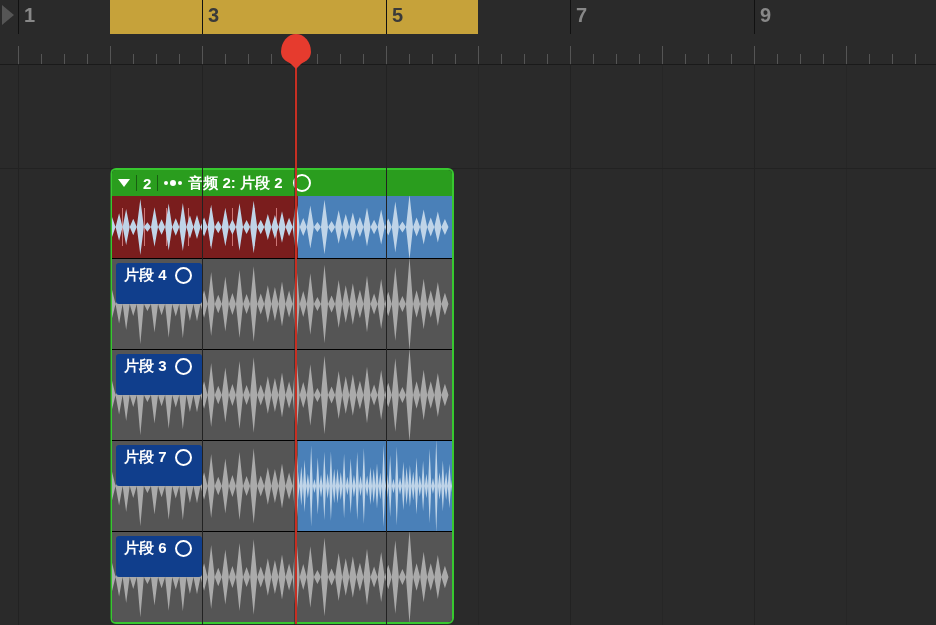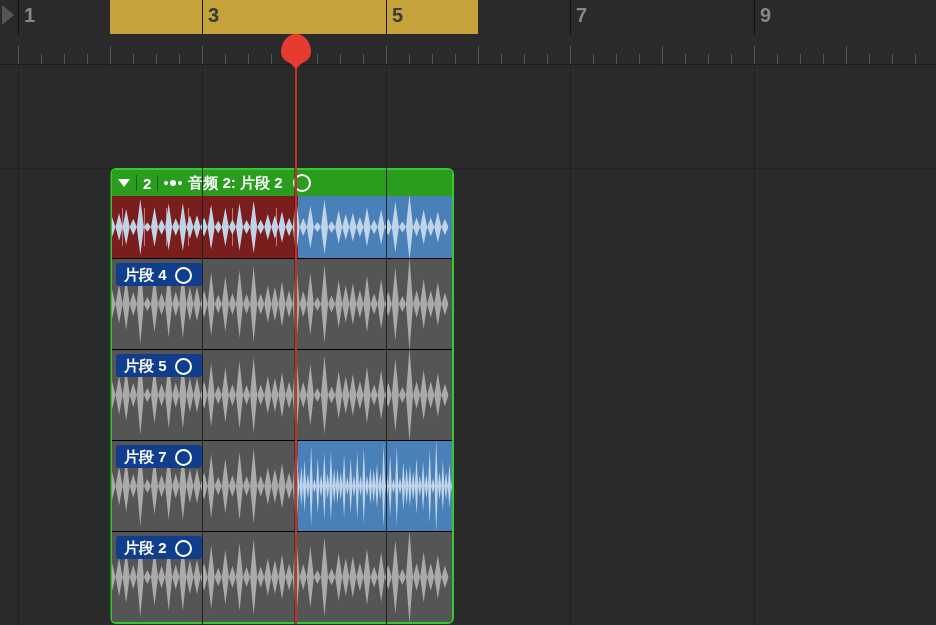--- a/index.html
+++ b/index.html
@@ -31,21 +31,21 @@
 .take-header .dots .d{width:4px;height:4px;border-radius:50%;background:#fff}
 .take-header .dots .d.big{width:6px;height:6px}
 .take-header .circle{width:14px;height:14px;border:2px solid #fff;border-radius:50%;display:inline-block;margin-left:4px}
 
 .comp-row{position:relative;height:62px;background:#4a80b8}
 .comp-row .recorded-zone{position:absolute;left:0;top:0;bottom:0;background:#7a1d1d}
 
 .take{position:relative;height:90px;border-top:1px solid #000}
 .take .take-bg{position:absolute;inset:0;background:#555}
 .take .sel{position:absolute;top:0;bottom:0;background:#4a80b8}
-.take .label-pill{position:absolute;top:4px;left:4px;background:#103e8c;color:#fff;font-size:15px;font-weight:600;padding:3px 10px 1px 8px;border-radius:3px;display:flex;align-items:center;gap:8px}
+.take .label-pill{position:absolute;top:4px;left:4px;background:#103e8c;color:#fff;font-size:15px;font-weight:600;padding:3px 10px 19px 8px;border-radius:3px;display:flex;align-items:center;gap:8px}
 .take .label-pill .circle{width:13px;height:13px;border:2px solid #fff;border-radius:50%;display:inline-block}
 
 
 svg.wave{position:absolute;top:0;left:0;width:100%;height:100%}
 svg.wave path{fill:#bfd4e8}
 .take .take-bg svg.wave path{fill:#aaa}
 .take .sel svg.wave path{fill:#bfd4e8}
 
 .ruler-triangle{position:absolute;top:5px;left:2px;width:0;height:0;border-top:10px solid transparent;border-bottom:10px solid transparent;border-left:12px solid #555}
 </style>
@@ -162,21 +162,21 @@
             <span class="circle"></span>
           </div>
         </div>
         <div class="take">
           <div class="take-bg">
             <svg class="wave" viewBox="0 0 344 90">
               <path d="M0 45 L0 30.6 L3.5833333333333335 45 L7.166666666666667 25.207333490994692 L10.75 45 L14.333333333333334 18.812136294925097 L17.916666666666668 45 L21.5 32.848083653875385 L25.083333333333332 45 L28.666666666666668 4.317379436444689 L32.25 45 L35.833333333333336 38.00090886861418 L39.41666666666667 45 L43 16.220975826605684 L46.583333333333336 45 L50.166666666666664 33.6029901493016 L53.75 45 L57.333333333333336 10.783088498716559 L60.91666666666667 45 L64.5 32.31371819578297 L68.08333333333333 45 L71.66666666666667 10.23431093848383 L75.25 45 L78.83333333333333 27.83429022866734 L82.41666666666666 45 L86 27.453182147576833 L89.58333333333333 45 L93.16666666666667 31.110307108312536 L96.75 45 L100.33333333333333 12.646570300289312 L103.91666666666666 45 L107.5 35.752090350415095 L111.08333333333333 45 L114.66666666666667 17.22534862928774 L118.25 45 L121.83333333333333 33.824943118125276 L125.41666666666666 45 L129 10.666099155675177 L132.58333333333334 45 L136.16666666666666 34.78060140427274 L139.75 45 L143.33333333333334 6.9287374696405735 L146.91666666666669 45 L150.5 34.47459129257062 L154.08333333333334 45 L157.66666666666666 25.992864548867548 L161.25 45 L164.83333333333334 27.73300293506464 L168.41666666666669 45 L172 22.269192445661044 L175.58333333333334 45 L179.16666666666666 31.436132950470018 L182.75 45 L186.33333333333334 3.6992743409079836 L189.91666666666669 45 L193.5 31.89949441850943 L197.08333333333334 45 L200.66666666666666 13.901007644335625 L204.25 45 L207.83333333333334 37.79360527099883 L211.41666666666669 45 L215 5.409885012512788 L218.58333333333334 45 L222.16666666666666 36.27509692651873 L225.75 45 L229.33333333333334 20.686886933217547 L232.91666666666669 45 L236.5 26.018975034665377 L240.08333333333334 45 L243.66666666666666 23.987740040267486 L247.25 45 L250.83333333333334 30.610145718635252 L254.41666666666669 45 L258 16.525659360186395 L261.5833333333333 45 L265.1666666666667 34.46885154489036 L268.75 45 L272.3333333333333 19.63572312544501 L275.91666666666663 45 L279.5 32.722794782126456 L283.0833333333333 45 L286.6666666666667 7.810331477002109 L290.25 45 L293.8333333333333 37.030531505930774 L297.41666666666663 45 L301 -2.2329863915271417 L304.5833333333333 45 L308.1666666666667 31.140357425391223 L311.75 45 L315.3333333333333 19.557056400389563 L318.91666666666663 45 L322.5 31.115046796089274 L326.0833333333333 45 L329.6666666666667 22.632087830469242 L333.25 45 L336.8333333333333 33.55454376883974 L340.41666666666663 45 L344 45 L340.41666666666663 45 L336.8333333333333 56.44545623116026 L333.25 45 L329.6666666666667 67.36791216953075 L326.0833333333333 45 L322.5 58.884953203910726 L318.91666666666663 45 L315.3333333333333 70.44294359961043 L311.75 45 L308.1666666666667 58.85964257460878 L304.5833333333333 45 L301 92.23298639152713 L297.41666666666663 45 L293.8333333333333 52.969468494069226 L290.25 45 L286.6666666666667 82.18966852299789 L283.0833333333333 45 L279.5 57.277205217873544 L275.91666666666663 45 L272.3333333333333 70.36427687455499 L268.75 45 L265.1666666666667 55.53114845510964 L261.5833333333333 45 L258 73.4743406398136 L254.41666666666669 45 L250.83333333333334 59.38985428136475 L247.25 45 L243.66666666666666 66.01225995973252 L240.08333333333334 45 L236.5 63.981024965334626 L232.91666666666669 45 L229.33333333333334 69.31311306678245 L225.75 45 L222.16666666666666 53.72490307348127 L218.58333333333334 45 L215 84.59011498748721 L211.41666666666669 45 L207.83333333333334 52.20639472900117 L204.25 45 L200.66666666666666 76.09899235566438 L197.08333333333334 45 L193.5 58.100505581490566 L189.91666666666669 45 L186.33333333333334 86.30072565909202 L182.75 45 L179.16666666666666 58.56386704952998 L175.58333333333334 45 L172 67.73080755433895 L168.41666666666669 45 L164.83333333333334 62.26699706493536 L161.25 45 L157.66666666666666 64.00713545113246 L154.08333333333334 45 L150.5 55.52540870742938 L146.91666666666669 45 L143.33333333333334 83.07126253035943 L139.75 45 L136.16666666666666 55.21939859572726 L132.58333333333334 45 L129 79.33390084432483 L125.41666666666666 45 L121.83333333333333 56.175056881874724 L118.25 45 L114.66666666666667 72.77465137071226 L111.08333333333333 45 L107.5 54.247909649584905 L103.91666666666666 45 L100.33333333333333 77.35342969971069 L96.75 45 L93.16666666666667 58.88969289168746 L89.58333333333333 45 L86 62.54681785242317 L82.41666666666666 45 L78.83333333333333 62.16570977133266 L75.25 45 L71.66666666666667 79.76568906151617 L68.08333333333333 45 L64.5 57.68628180421703 L60.91666666666667 45 L57.333333333333336 79.21691150128345 L53.75 45 L50.166666666666664 56.3970098506984 L46.583333333333336 45 L43 73.77902417339432 L39.41666666666667 45 L35.833333333333336 51.99909113138582 L32.25 45 L28.666666666666668 85.6826205635553 L25.083333333333332 45 L21.5 57.151916346124615 L17.916666666666668 45 L14.333333333333334 71.1878637050749 L10.75 45 L7.166666666666667 64.7926665090053 L3.5833333333333335 45 L0 59.4 Z"></path>
             </svg>
           </div>
           <div class="label-pill">
-            <span>片段 5</span>
+            <span>片段 3</span>
             <span class="circle"></span>
           </div>
         </div>
         <div class="take">
           <div class="take-bg">
             <svg class="wave" viewBox="0 0 344 90">
               <path d="M0 45 L0 30.6 L3.5833333333333335 45 L7.166666666666667 25.207333490994692 L10.75 45 L14.333333333333334 18.812136294925097 L17.916666666666668 45 L21.5 32.848083653875385 L25.083333333333332 45 L28.666666666666668 4.317379436444689 L32.25 45 L35.833333333333336 38.00090886861418 L39.41666666666667 45 L43 16.220975826605684 L46.583333333333336 45 L50.166666666666664 33.6029901493016 L53.75 45 L57.333333333333336 10.783088498716559 L60.91666666666667 45 L64.5 32.31371819578297 L68.08333333333333 45 L71.66666666666667 10.23431093848383 L75.25 45 L78.83333333333333 27.83429022866734 L82.41666666666666 45 L86 27.453182147576833 L89.58333333333333 45 L93.16666666666667 31.110307108312536 L96.75 45 L100.33333333333333 12.646570300289312 L103.91666666666666 45 L107.5 35.752090350415095 L111.08333333333333 45 L114.66666666666667 17.22534862928774 L118.25 45 L121.83333333333333 33.824943118125276 L125.41666666666666 45 L129 10.666099155675177 L132.58333333333334 45 L136.16666666666666 34.78060140427274 L139.75 45 L143.33333333333334 6.9287374696405735 L146.91666666666669 45 L150.5 34.47459129257062 L154.08333333333334 45 L157.66666666666666 25.992864548867548 L161.25 45 L164.83333333333334 27.73300293506464 L168.41666666666669 45 L172 22.269192445661044 L175.58333333333334 45 L179.16666666666666 31.436132950470018 L182.75 45 L186.33333333333334 3.6992743409079836 L189.91666666666669 45 L193.5 31.89949441850943 L197.08333333333334 45 L200.66666666666666 13.901007644335625 L204.25 45 L207.83333333333334 37.79360527099883 L211.41666666666669 45 L215 5.409885012512788 L218.58333333333334 45 L222.16666666666666 36.27509692651873 L225.75 45 L229.33333333333334 20.686886933217547 L232.91666666666669 45 L236.5 26.018975034665377 L240.08333333333334 45 L243.66666666666666 23.987740040267486 L247.25 45 L250.83333333333334 30.610145718635252 L254.41666666666669 45 L258 16.525659360186395 L261.5833333333333 45 L265.1666666666667 34.46885154489036 L268.75 45 L272.3333333333333 19.63572312544501 L275.91666666666663 45 L279.5 32.722794782126456 L283.0833333333333 45 L286.6666666666667 7.810331477002109 L290.25 45 L293.8333333333333 37.030531505930774 L297.41666666666663 45 L301 -2.2329863915271417 L304.5833333333333 45 L308.1666666666667 31.140357425391223 L311.75 45 L315.3333333333333 19.557056400389563 L318.91666666666663 45 L322.5 31.115046796089274 L326.0833333333333 45 L329.6666666666667 22.632087830469242 L333.25 45 L336.8333333333333 33.55454376883974 L340.41666666666663 45 L344 45 L340.41666666666663 45 L336.8333333333333 56.44545623116026 L333.25 45 L329.6666666666667 67.36791216953075 L326.0833333333333 45 L322.5 58.884953203910726 L318.91666666666663 45 L315.3333333333333 70.44294359961043 L311.75 45 L308.1666666666667 58.85964257460878 L304.5833333333333 45 L301 92.23298639152713 L297.41666666666663 45 L293.8333333333333 52.969468494069226 L290.25 45 L286.6666666666667 82.18966852299789 L283.0833333333333 45 L279.5 57.277205217873544 L275.91666666666663 45 L272.3333333333333 70.36427687455499 L268.75 45 L265.1666666666667 55.53114845510964 L261.5833333333333 45 L258 73.4743406398136 L254.41666666666669 45 L250.83333333333334 59.38985428136475 L247.25 45 L243.66666666666666 66.01225995973252 L240.08333333333334 45 L236.5 63.981024965334626 L232.91666666666669 45 L229.33333333333334 69.31311306678245 L225.75 45 L222.16666666666666 53.72490307348127 L218.58333333333334 45 L215 84.59011498748721 L211.41666666666669 45 L207.83333333333334 52.20639472900117 L204.25 45 L200.66666666666666 76.09899235566438 L197.08333333333334 45 L193.5 58.100505581490566 L189.91666666666669 45 L186.33333333333334 86.30072565909202 L182.75 45 L179.16666666666666 58.56386704952998 L175.58333333333334 45 L172 67.73080755433895 L168.41666666666669 45 L164.83333333333334 62.26699706493536 L161.25 45 L157.66666666666666 64.00713545113246 L154.08333333333334 45 L150.5 55.52540870742938 L146.91666666666669 45 L143.33333333333334 83.07126253035943 L139.75 45 L136.16666666666666 55.21939859572726 L132.58333333333334 45 L129 79.33390084432483 L125.41666666666666 45 L121.83333333333333 56.175056881874724 L118.25 45 L114.66666666666667 72.77465137071226 L111.08333333333333 45 L107.5 54.247909649584905 L103.91666666666666 45 L100.33333333333333 77.35342969971069 L96.75 45 L93.16666666666667 58.88969289168746 L89.58333333333333 45 L86 62.54681785242317 L82.41666666666666 45 L78.83333333333333 62.16570977133266 L75.25 45 L71.66666666666667 79.76568906151617 L68.08333333333333 45 L64.5 57.68628180421703 L60.91666666666667 45 L57.333333333333336 79.21691150128345 L53.75 45 L50.166666666666664 56.3970098506984 L46.583333333333336 45 L43 73.77902417339432 L39.41666666666667 45 L35.833333333333336 51.99909113138582 L32.25 45 L28.666666666666668 85.6826205635553 L25.083333333333332 45 L21.5 57.151916346124615 L17.916666666666668 45 L14.333333333333334 71.1878637050749 L10.75 45 L7.166666666666667 64.7926665090053 L3.5833333333333335 45 L0 59.4 Z"></path>
             </svg>
           </div>
           <div class="sel" style="left: 186px; width: 158px;">
@@ -189,21 +189,21 @@
             <span class="circle"></span>
           </div>
         </div>
         <div class="take">
           <div class="take-bg">
             <svg class="wave" viewBox="0 0 344 90">
               <path d="M0 45 L0 30.6 L3.5833333333333335 45 L7.166666666666667 25.207333490994692 L10.75 45 L14.333333333333334 18.812136294925097 L17.916666666666668 45 L21.5 32.848083653875385 L25.083333333333332 45 L28.666666666666668 4.317379436444689 L32.25 45 L35.833333333333336 38.00090886861418 L39.41666666666667 45 L43 16.220975826605684 L46.583333333333336 45 L50.166666666666664 33.6029901493016 L53.75 45 L57.333333333333336 10.783088498716559 L60.91666666666667 45 L64.5 32.31371819578297 L68.08333333333333 45 L71.66666666666667 10.23431093848383 L75.25 45 L78.83333333333333 27.83429022866734 L82.41666666666666 45 L86 27.453182147576833 L89.58333333333333 45 L93.16666666666667 31.110307108312536 L96.75 45 L100.33333333333333 12.646570300289312 L103.91666666666666 45 L107.5 35.752090350415095 L111.08333333333333 45 L114.66666666666667 17.22534862928774 L118.25 45 L121.83333333333333 33.824943118125276 L125.41666666666666 45 L129 10.666099155675177 L132.58333333333334 45 L136.16666666666666 34.78060140427274 L139.75 45 L143.33333333333334 6.9287374696405735 L146.91666666666669 45 L150.5 34.47459129257062 L154.08333333333334 45 L157.66666666666666 25.992864548867548 L161.25 45 L164.83333333333334 27.73300293506464 L168.41666666666669 45 L172 22.269192445661044 L175.58333333333334 45 L179.16666666666666 31.436132950470018 L182.75 45 L186.33333333333334 3.6992743409079836 L189.91666666666669 45 L193.5 31.89949441850943 L197.08333333333334 45 L200.66666666666666 13.901007644335625 L204.25 45 L207.83333333333334 37.79360527099883 L211.41666666666669 45 L215 5.409885012512788 L218.58333333333334 45 L222.16666666666666 36.27509692651873 L225.75 45 L229.33333333333334 20.686886933217547 L232.91666666666669 45 L236.5 26.018975034665377 L240.08333333333334 45 L243.66666666666666 23.987740040267486 L247.25 45 L250.83333333333334 30.610145718635252 L254.41666666666669 45 L258 16.525659360186395 L261.5833333333333 45 L265.1666666666667 34.46885154489036 L268.75 45 L272.3333333333333 19.63572312544501 L275.91666666666663 45 L279.5 32.722794782126456 L283.0833333333333 45 L286.6666666666667 7.810331477002109 L290.25 45 L293.8333333333333 37.030531505930774 L297.41666666666663 45 L301 -2.2329863915271417 L304.5833333333333 45 L308.1666666666667 31.140357425391223 L311.75 45 L315.3333333333333 19.557056400389563 L318.91666666666663 45 L322.5 31.115046796089274 L326.0833333333333 45 L329.6666666666667 22.632087830469242 L333.25 45 L336.8333333333333 33.55454376883974 L340.41666666666663 45 L344 45 L340.41666666666663 45 L336.8333333333333 56.44545623116026 L333.25 45 L329.6666666666667 67.36791216953075 L326.0833333333333 45 L322.5 58.884953203910726 L318.91666666666663 45 L315.3333333333333 70.44294359961043 L311.75 45 L308.1666666666667 58.85964257460878 L304.5833333333333 45 L301 92.23298639152713 L297.41666666666663 45 L293.8333333333333 52.969468494069226 L290.25 45 L286.6666666666667 82.18966852299789 L283.0833333333333 45 L279.5 57.277205217873544 L275.91666666666663 45 L272.3333333333333 70.36427687455499 L268.75 45 L265.1666666666667 55.53114845510964 L261.5833333333333 45 L258 73.4743406398136 L254.41666666666669 45 L250.83333333333334 59.38985428136475 L247.25 45 L243.66666666666666 66.01225995973252 L240.08333333333334 45 L236.5 63.981024965334626 L232.91666666666669 45 L229.33333333333334 69.31311306678245 L225.75 45 L222.16666666666666 53.72490307348127 L218.58333333333334 45 L215 84.59011498748721 L211.41666666666669 45 L207.83333333333334 52.20639472900117 L204.25 45 L200.66666666666666 76.09899235566438 L197.08333333333334 45 L193.5 58.100505581490566 L189.91666666666669 45 L186.33333333333334 86.30072565909202 L182.75 45 L179.16666666666666 58.56386704952998 L175.58333333333334 45 L172 67.73080755433895 L168.41666666666669 45 L164.83333333333334 62.26699706493536 L161.25 45 L157.66666666666666 64.00713545113246 L154.08333333333334 45 L150.5 55.52540870742938 L146.91666666666669 45 L143.33333333333334 83.07126253035943 L139.75 45 L136.16666666666666 55.21939859572726 L132.58333333333334 45 L129 79.33390084432483 L125.41666666666666 45 L121.83333333333333 56.175056881874724 L118.25 45 L114.66666666666667 72.77465137071226 L111.08333333333333 45 L107.5 54.247909649584905 L103.91666666666666 45 L100.33333333333333 77.35342969971069 L96.75 45 L93.16666666666667 58.88969289168746 L89.58333333333333 45 L86 62.54681785242317 L82.41666666666666 45 L78.83333333333333 62.16570977133266 L75.25 45 L71.66666666666667 79.76568906151617 L68.08333333333333 45 L64.5 57.68628180421703 L60.91666666666667 45 L57.333333333333336 79.21691150128345 L53.75 45 L50.166666666666664 56.3970098506984 L46.583333333333336 45 L43 73.77902417339432 L39.41666666666667 45 L35.833333333333336 51.99909113138582 L32.25 45 L28.666666666666668 85.6826205635553 L25.083333333333332 45 L21.5 57.151916346124615 L17.916666666666668 45 L14.333333333333334 71.1878637050749 L10.75 45 L7.166666666666667 64.7926665090053 L3.5833333333333335 45 L0 59.4 Z"></path>
             </svg>
           </div>
           <div class="label-pill">
-            <span>片段 2</span>
+            <span>片段 6</span>
             <span class="circle"></span>
           </div>
         </div>
       </div>
   <div class="grid-line" style="left: 18px;"></div>
       <div class="grid-line" style="left: 110px; opacity: 0.5;"></div>
       <div class="grid-line" style="left: 202px;"></div>
       <div class="grid-line" style="left: 294px; opacity: 0.5;"></div>
       <div class="grid-line" style="left: 386px;"></div>
       <div class="grid-line" style="left: 478px; opacity: 0.5;"></div>

